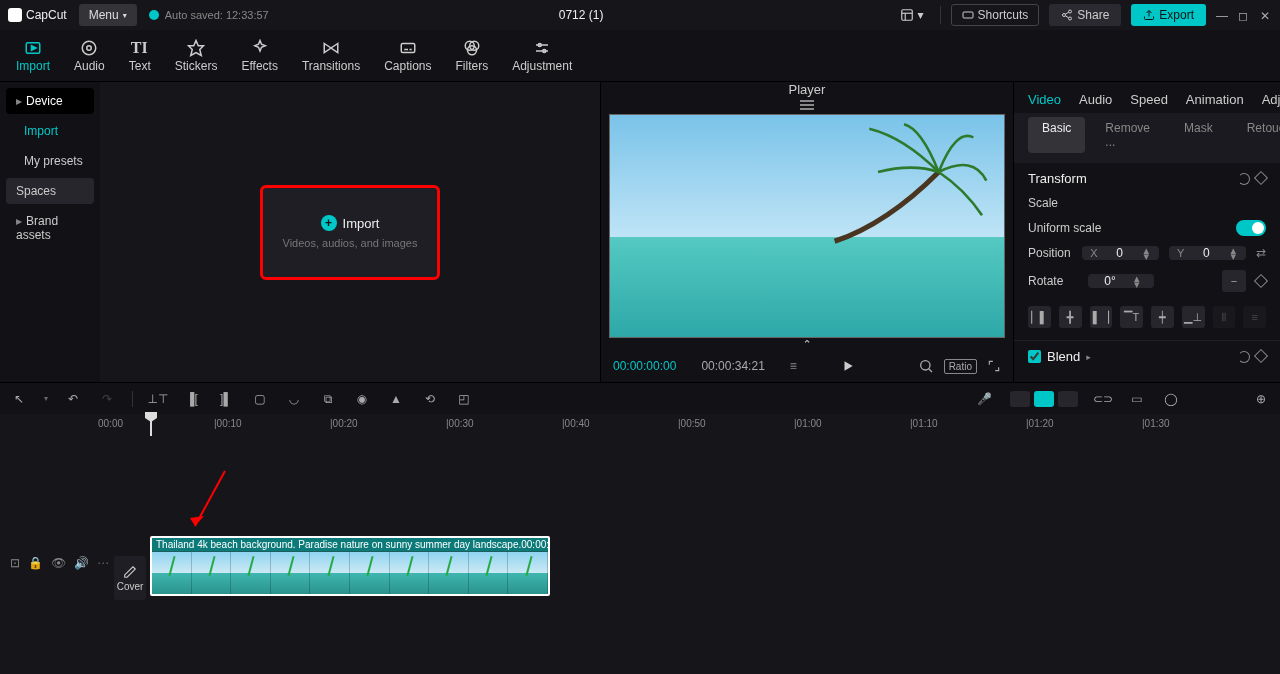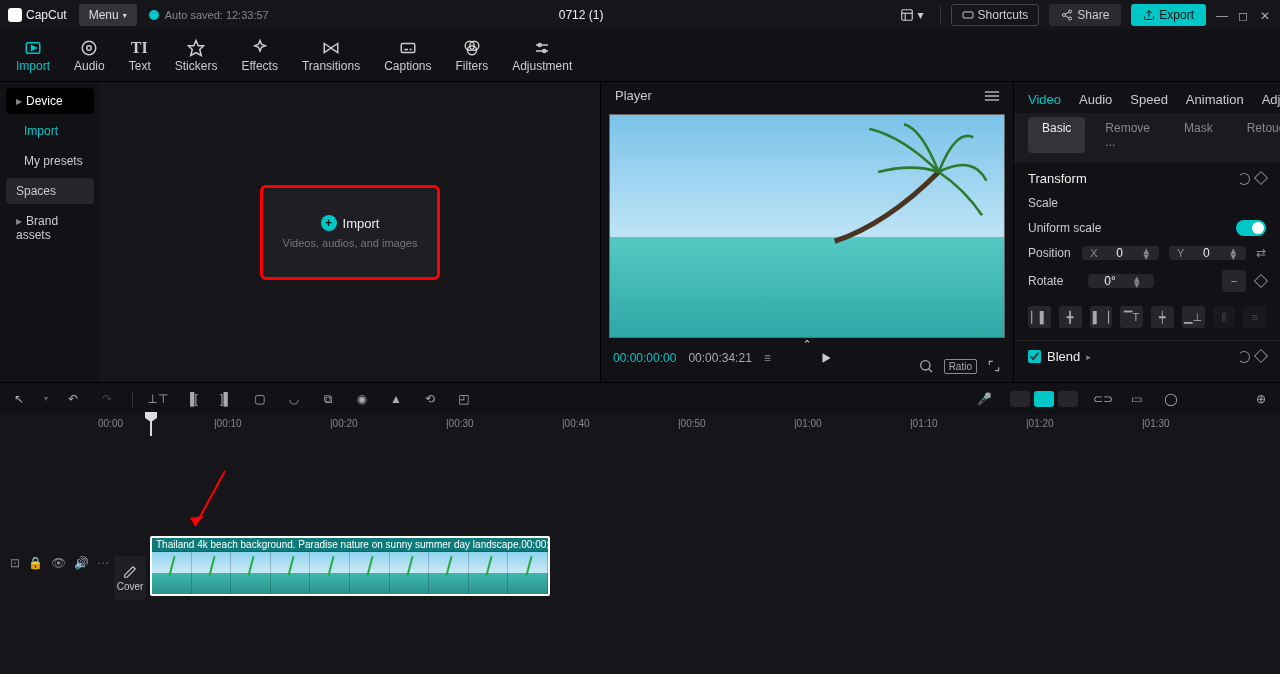--- a/index.html
+++ b/index.html
@@ -36,25 +36,25 @@
 .side-item.grey { background:#26262c; }
 .side-item .chev { color:#888; margin-right:4px; }
 
 .mediapane { flex:0 0 500px; background:#16161a; display:flex; align-items:center; justify-content:center; }
 .import-box { width:180px; height:95px; background:#1e1e24; border-radius:6px; display:flex; flex-direction:column; align-items:center; justify-content:center; gap:6px; border:3px solid #ff0000; }
 .import-box .plus { width:16px;height:16px;background:#00c7c7;border-radius:50%;color:#111;display:flex;align-items:center;justify-content:center;font-weight:bold;font-size:12px; }
 .import-box .lbl { color:#eee; font-size:13px; display:flex;align-items:center;gap:6px; font-weight:500;}
 .import-box .sub { color:#777; font-size:11px; }
 
 .playerpane { flex:0 0 414px; background:#121216; border-left:1px solid #000; border-right:1px solid #000; display:flex; flex-direction:column; }
-.player-head { height:34px; display:flex; align-items:center; justify-content:space-between; padding:0 14px; color:#ccc; font-size:13px;}
+.player-head { height:34px; display:flex; align-items:center; justify-content:space-between; padding:0 14px; color:#ccc; font-size:13px;flex-direction:column;}
 .preview { flex:1; padding:4px 8px 0 8px; }
 .preview-canvas { width:100%; height:224px; background:linear-gradient(180deg,#7ac3e9 0%,#bfe4f6 55%,#55c9c2 55%,#2da8a8 100%); position:relative; border:1px solid #666; }
 .palm { position:absolute; right:10px; top:5px; width:180px; height:130px; }
-.player-ctrl { height:38px; display:flex; padding:0 12px; gap:12px; }
+.player-ctrl { height:38px; display:flex; align-items:center; padding:0 12px; gap:25px; }
 .tc { color:#00c7c7; font-size:12px; }
 .tc2 { color:#aaa; font-size:12px; }
 .play-icon { margin-left:auto; margin-right:auto; }
 .player-right { margin-left:auto; display:flex; gap:10px; align-items:center; color:#aaa; font-size:10px;}
 .ratio-box{border:1px solid #888;padding:1px 4px;border-radius:2px;font-size:10px;}
 
 .proppane { flex:1; background:#121216; padding:0 0 10px 0; overflow:hidden;}
 .proptabs { display:flex; gap:18px; padding:10px 14px 6px 14px; font-size:13px; }
 .proptabs .pt { color:#ccc; cursor:pointer; }
 .proptabs .pt.active { color:#00c7c7; }

